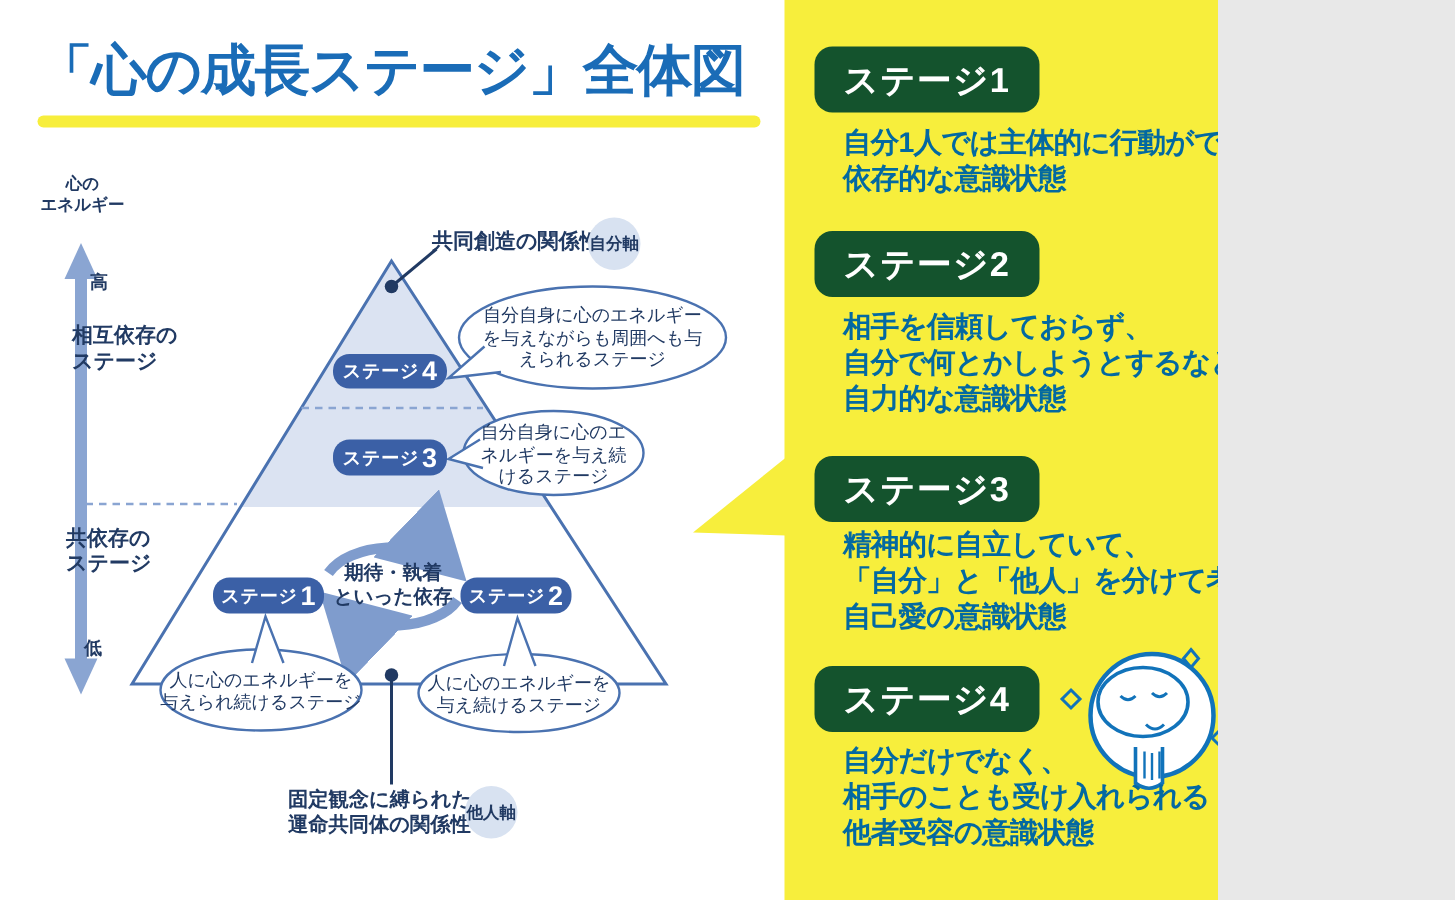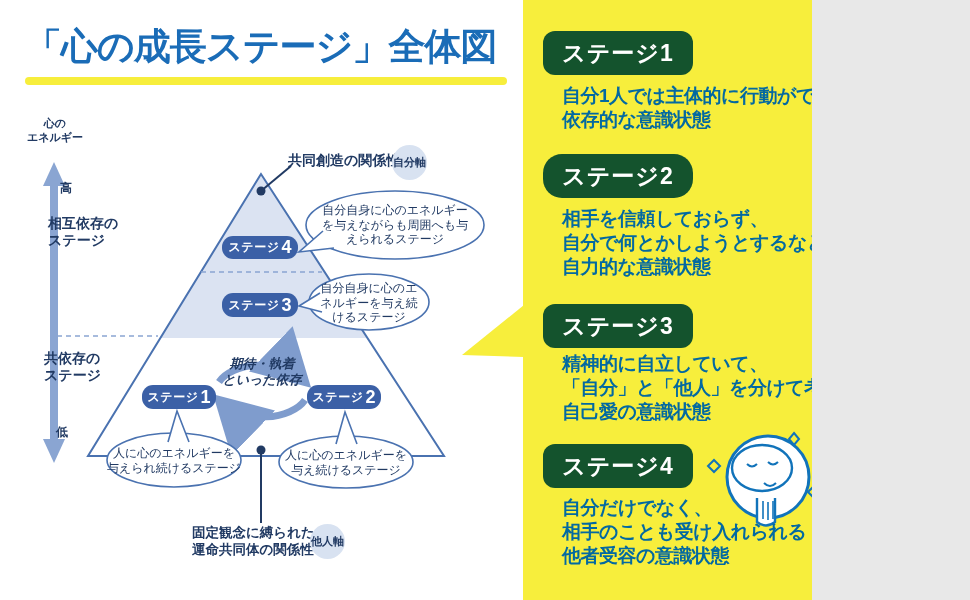--- a/index.html
+++ b/index.html
@@ -17,21 +17,21 @@
   
   .dtext{color:#213a63;white-space:pre-line;}
   .axis-label{left:10px;top:116px;width:90px;text-align:center;font-size:11px;line-height:14px;font-weight:600;}
   .axis-high{left:60px;top:180px;font-size:12px;font-weight:600;}
   .axis-low{left:56px;top:424px;font-size:12px;font-weight:600;}
   .zone-label{width:100px;text-align:left;font-size:14px;line-height:17px;font-weight:700;}
   .zone-mutual{left:48px;top:215px;}
   .zone-codep{left:44px;top:350px;}
   .apex-label{left:288px;top:152px;font-size:14px;font-weight:800;white-space:nowrap;}
   .base-label{left:192px;top:525px;font-size:13.5px;line-height:16.5px;font-weight:800;}
-  .center-label{left:207px;top:356px;width:110px;text-align:center;font-size:13px;line-height:16px;font-weight:800;font-style:italic;}
+  .center-label{left:207px;top:374px;width:110px;text-align:center;font-size:13px;line-height:16px;font-weight:800;}
   .axis-badge{
     width:35px;height:35px;border-radius:50%;background:#d8e2f1;color:#213a63;
     display:flex;align-items:center;justify-content:center;font-size:11px;font-weight:800;
   }
   .badge-self{left:392px;top:145px;}
   .badge-other{left:310px;top:524px;}
   
   .pill{
     background:#3b60a6;color:#ffffff;border-radius:11px;
     display:flex;align-items:center;justify-content:center;gap:2px;
@@ -52,21 +52,21 @@
   .stage-badge{
     left:543px;width:150px;height:44px;background:#14532d;border-radius:12px;
     color:#ffffff;font-size:23px;font-weight:800;display:flex;align-items:center;justify-content:center;
     letter-spacing:1px;
   }
   .stage-desc{
     left:562px;width:390px;color:#0369a1;font-size:19px;font-weight:800;
     line-height:24px;white-space:pre-line;letter-spacing:-0.5px;
   }
   .sb1{top:31px;} .sd1{top:84px;}
-  .sb2{top:154px;border-radius:19px;} .sd2{top:207px;}
+  .sb2{top:154px;} .sd2{top:207px;}
   .sb3{top:304px;} .sd3{top:352px;}
   .sb4{top:444px;} .sd4{top:496px;}
   svg{display:block;}
 </style>
 </head>
 <body>
 
 <div class="canvas">
 
   <div class="abs yellow-panel"></div>

